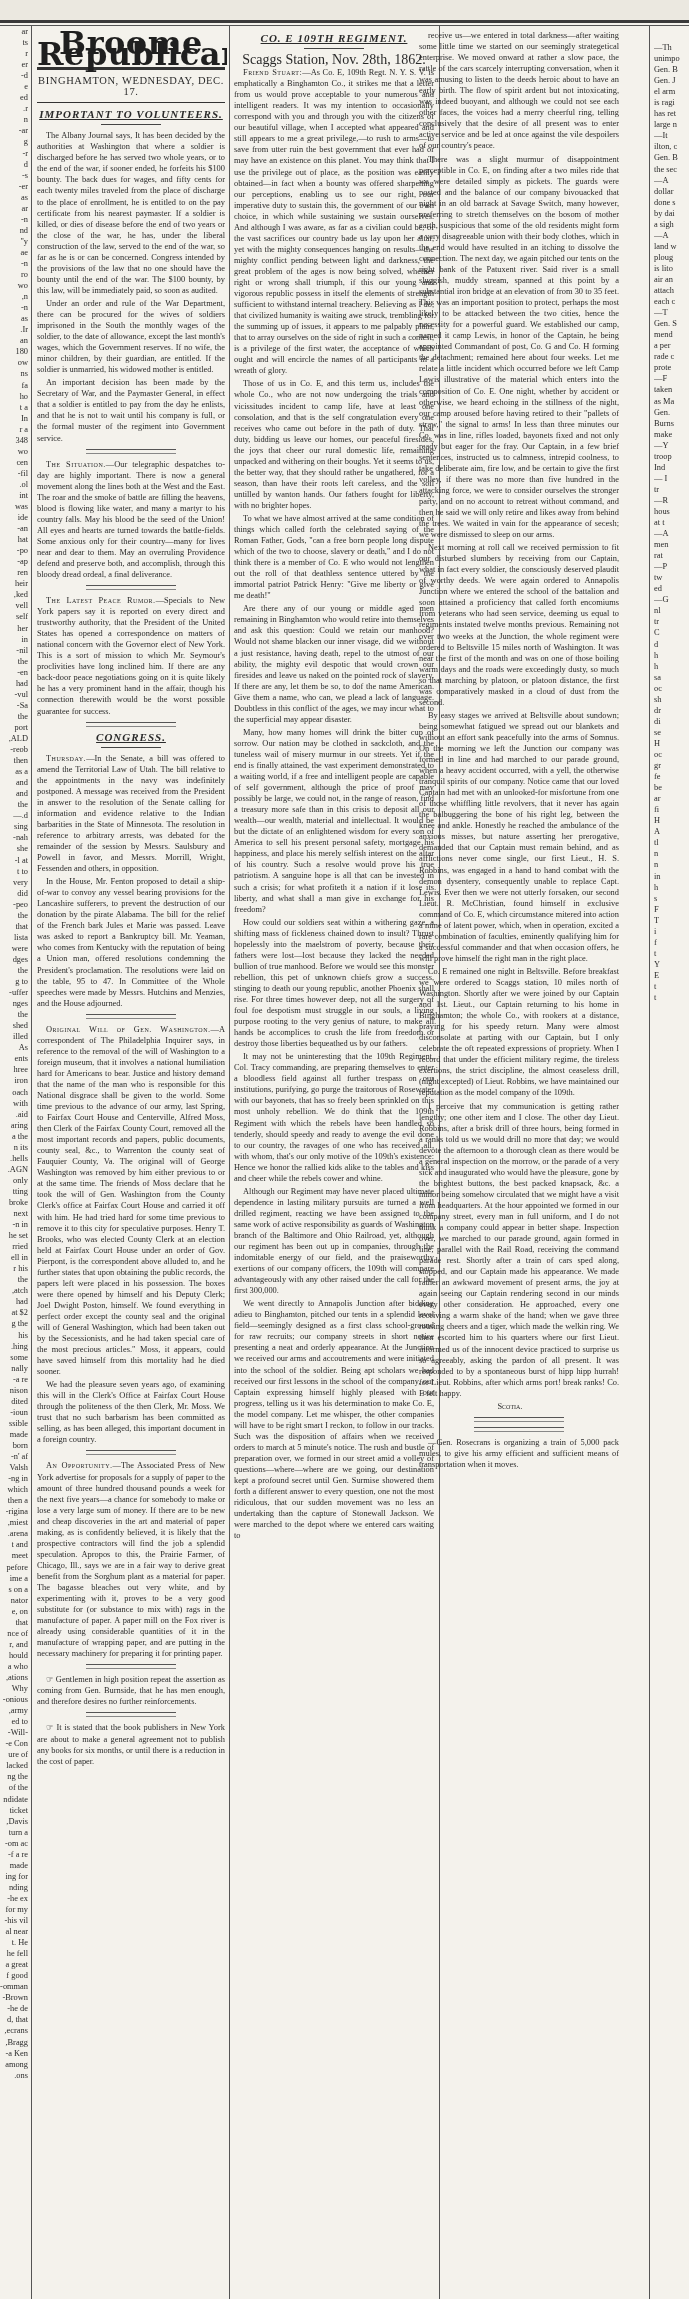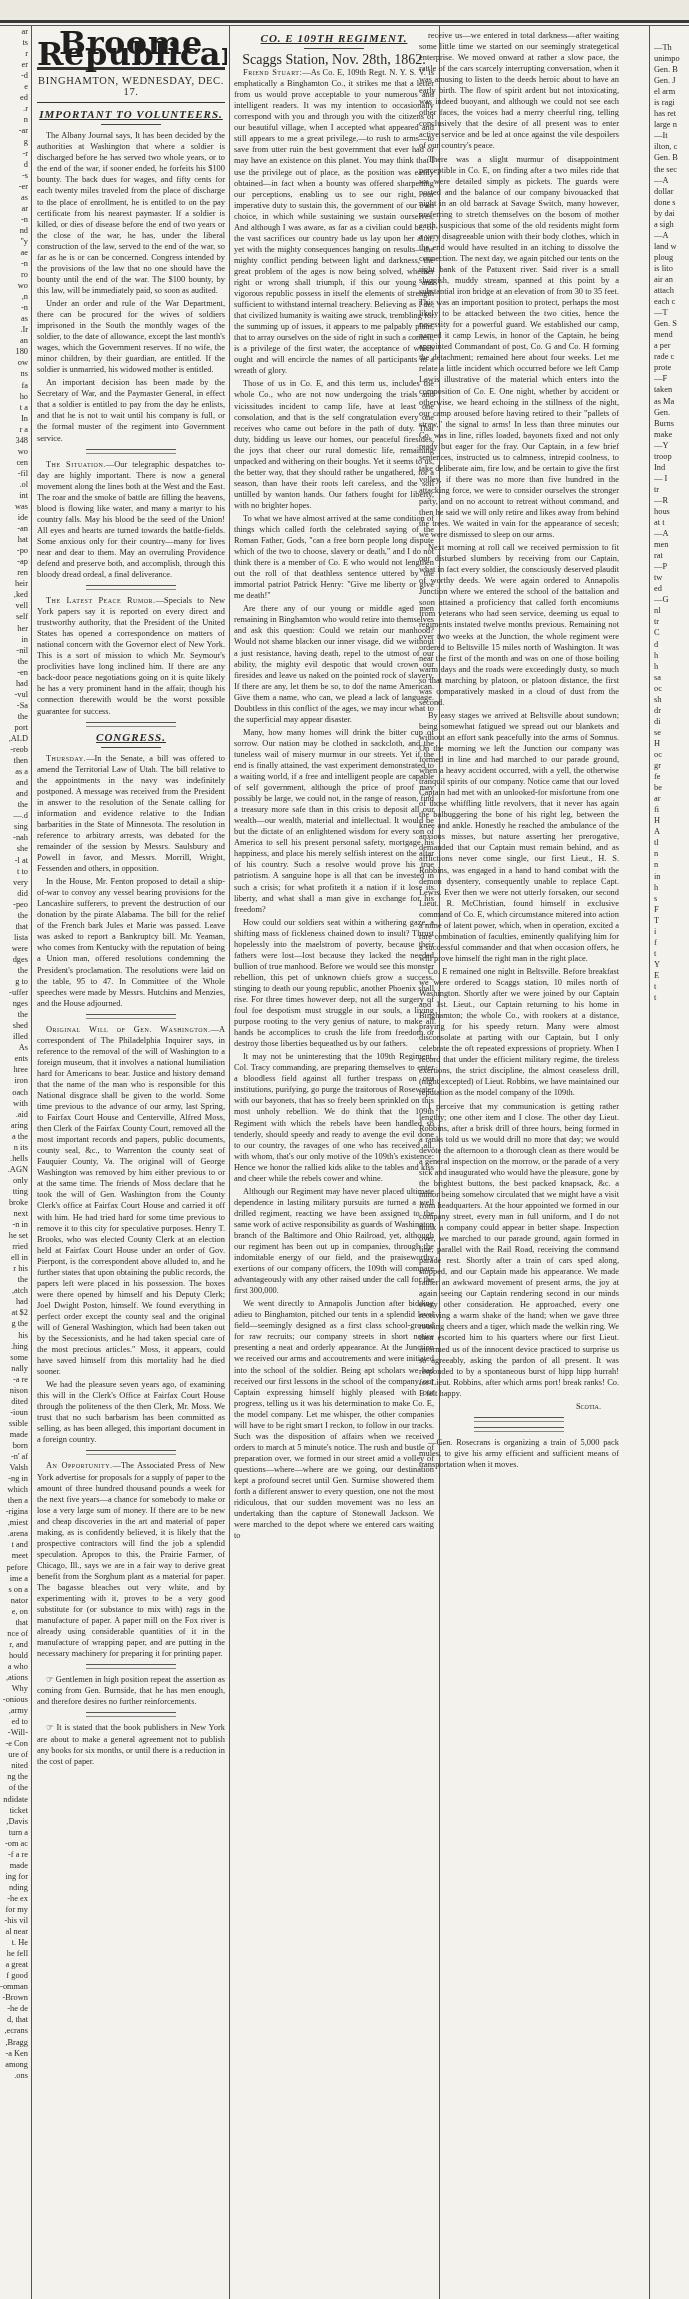--- a/index.html
+++ b/index.html
@@ -20,21 +20,21 @@
   .masthead{text-align:center;font-family:"DejaVu Serif",serif;font-weight:bold;font-size:32px;
             letter-spacing:0.5px;padding:8px 0 6px;color:#1f1f1f;}
   .dateline{border-top:2px solid #333;border-bottom:1px solid #333;text-align:center;font-size:10.5px;
             letter-spacing:0.6px;padding:5px 0;margin:2px 0 6px;}
   .dateline:before{content:"";display:block;border-top:1px solid #333;margin:-8px 0 7px;}
   .headline{text-align:center;font-weight:bold;font-size:11px;letter-spacing:1px;margin:3px 0 2px;font-style:italic;text-decoration:underline;}
   .subhead{text-align:center;font-size:14px;margin:2px 0;}
   .divider{width:60px;height:1px;background:#444;margin:4px auto 5px;}
   .sep{width:90px;margin:5px auto;height:3px;border-top:1px solid #555;border-bottom:1px solid #888;}
   .sc{font-variant:small-caps;letter-spacing:0.5px;}
-  .sig{text-align:right;font-variant:small-caps;margin-right:18px;}
+  .sig{text-align:center;font-variant:small-caps;margin-right:18px;}
 </style>
 </head>
 <body>
 
 <div class="topband"></div>
 <div class="toprule"></div>
 <div class="toprule2"></div>
 
 <div class="col" id="colL">
     <div>ar</div>
@@ -187,21 +187,21 @@
     <div>hould</div>
     <div>a who</div>
     <div>ations,</div>
     <div>Why</div>
     <div>onious-</div>
     <div>army,</div>
     <div>ed to</div>
     <div>-Will-</div>
     <div>e Con-</div>
     <div>ure of</div>
-    <div>nited</div>
+    <div>lacked</div>
     <div>ng the</div>
     <div>of the</div>
     <div>ndidate</div>
     <div>ticket</div>
     <div>Davis,</div>
     <div>turn a</div>
     <div>om ac-</div>
     <div>f a re-</div>
     <div>made</div>
     <div>ing for</div>

